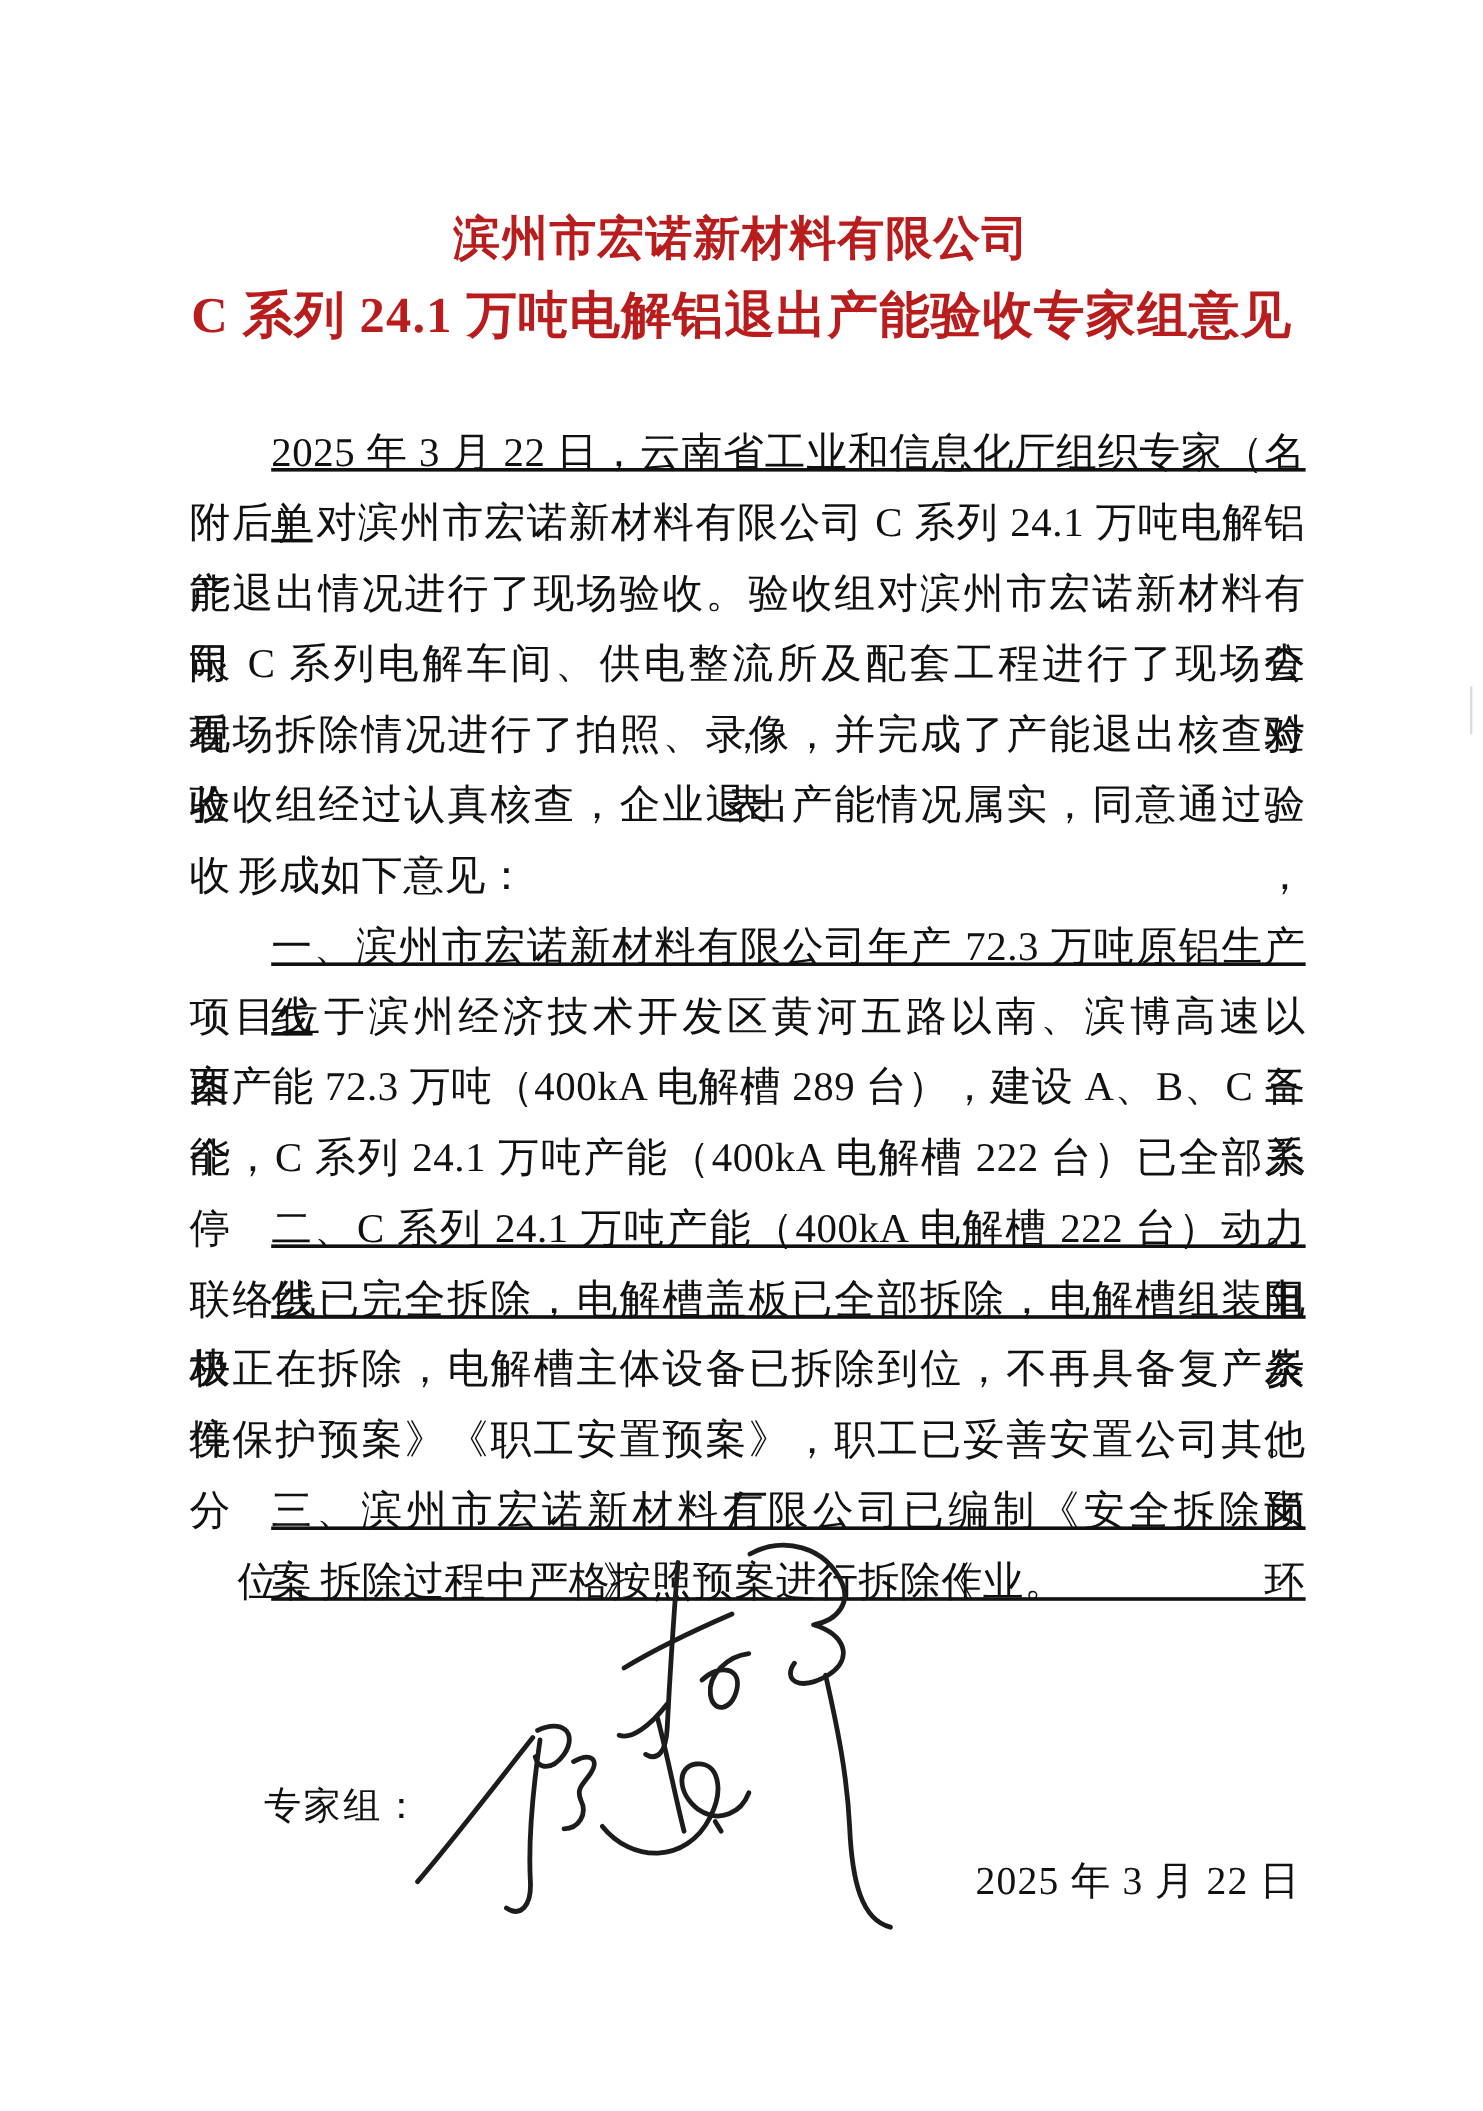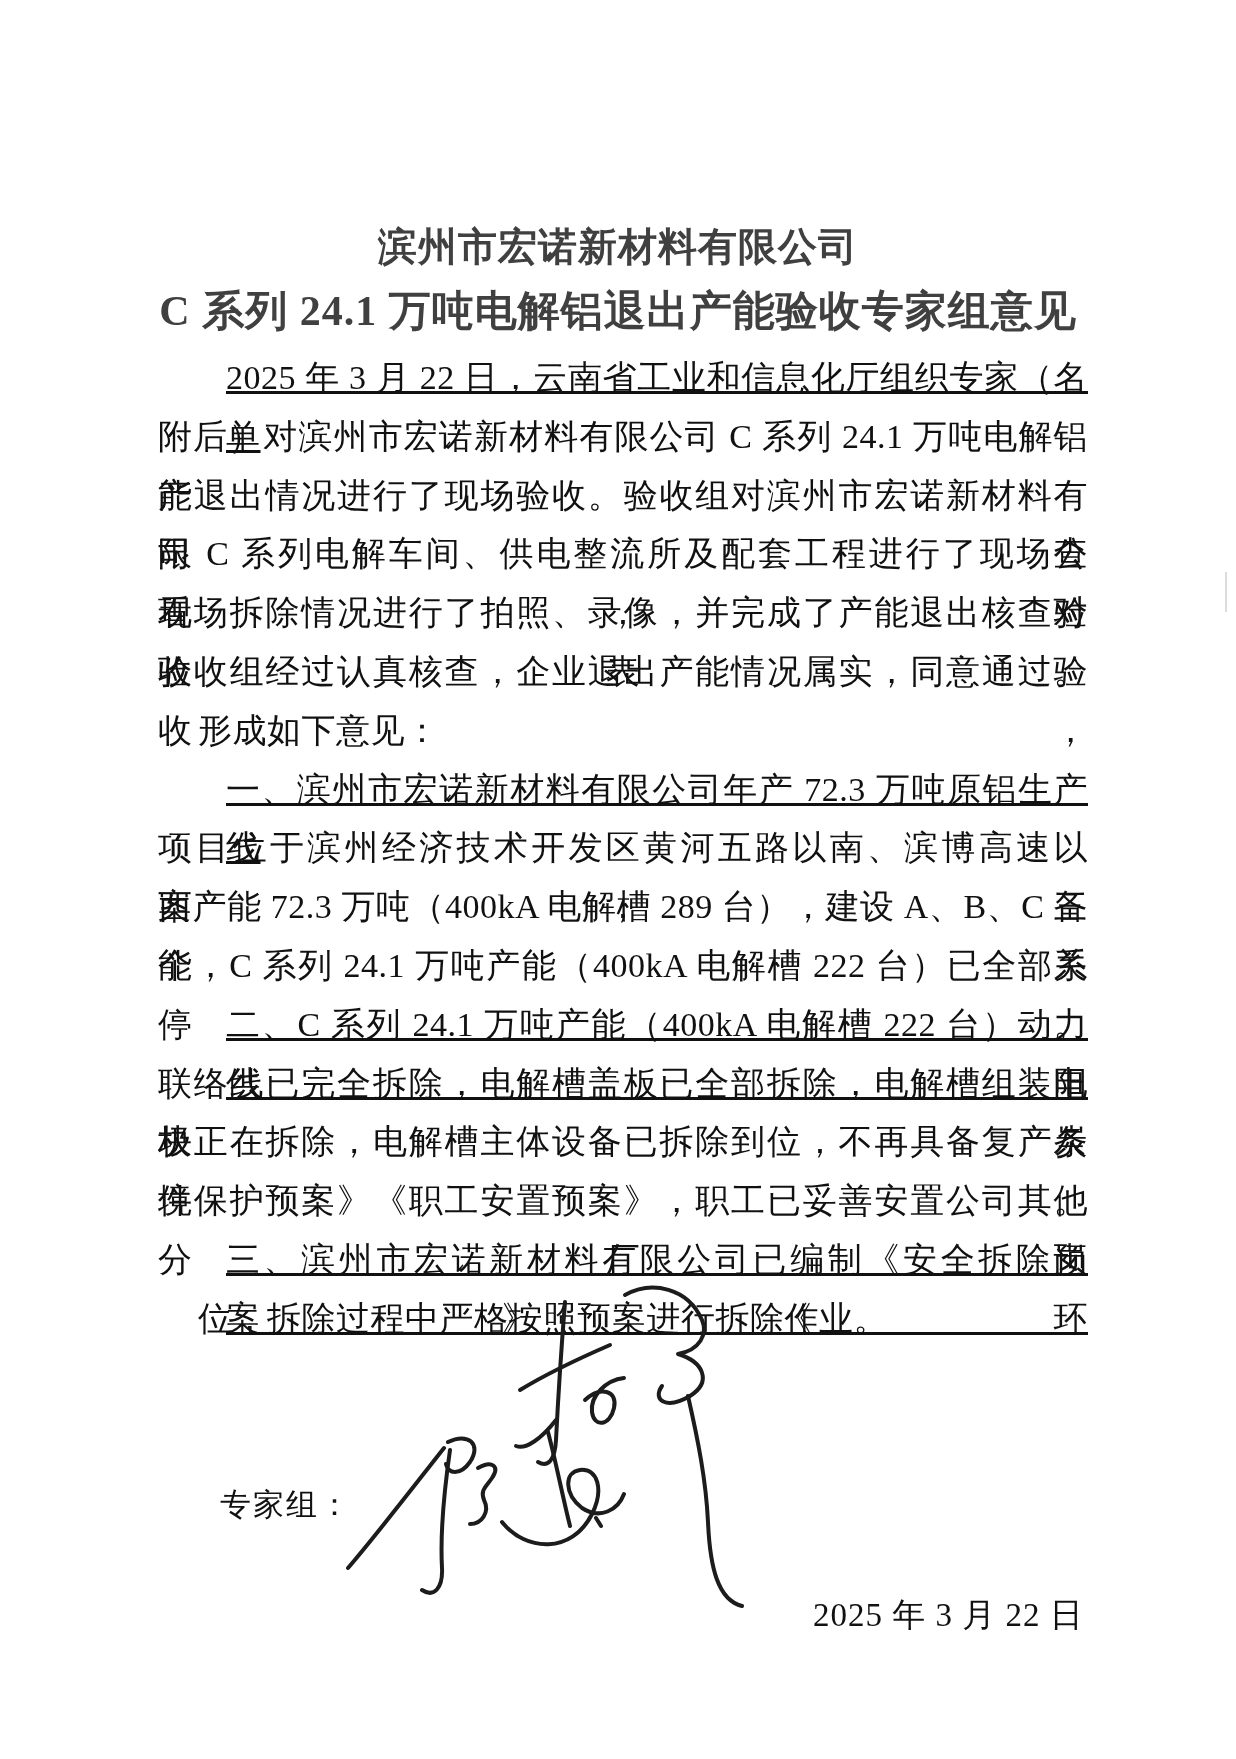--- a/index.html
+++ b/index.html
@@ -9,24 +9,23 @@
     margin:0 auto;
     background:#ffffff;
     overflow:hidden;
     font-family:"Liberation Serif","DejaVu Serif",serif;
     color:#111111;
   }
   .title {
     position:absolute; left:0; width:100%;
     text-align:center;
     font-weight:bold;
-    color:#404040;
+    color:#b91c1c;
     letter-spacing:1px;
     white-space:nowrap;
-    margin-top:48px;
   }
   .title.t1 { top:172px; font-size:39px; }
   .title.t2 { top:235px; font-size:42px; }
   .body-block {
     position:absolute;
     left:158px; top:349px;
     width:930px;
   }
   .bl {
     font-size:34px;
@@ -47,21 +46,20 @@
     letter-spacing:2px;
     white-space:nowrap;
     text-align:center;
   }
   .doc-date {
     position:absolute;
     left:813px; top:1545px;
     font-size:33px;
     letter-spacing:1px;
     white-space:nowrap;
-    margin-top:48px;
   }
   .sig-svg {
     position:absolute;
     left:280px; top:1270px;
     width:500px; height:360px;
   }
   .sig-svg path {
     fill:none;
     stroke:#1c1c1c;
     stroke-width:4;

